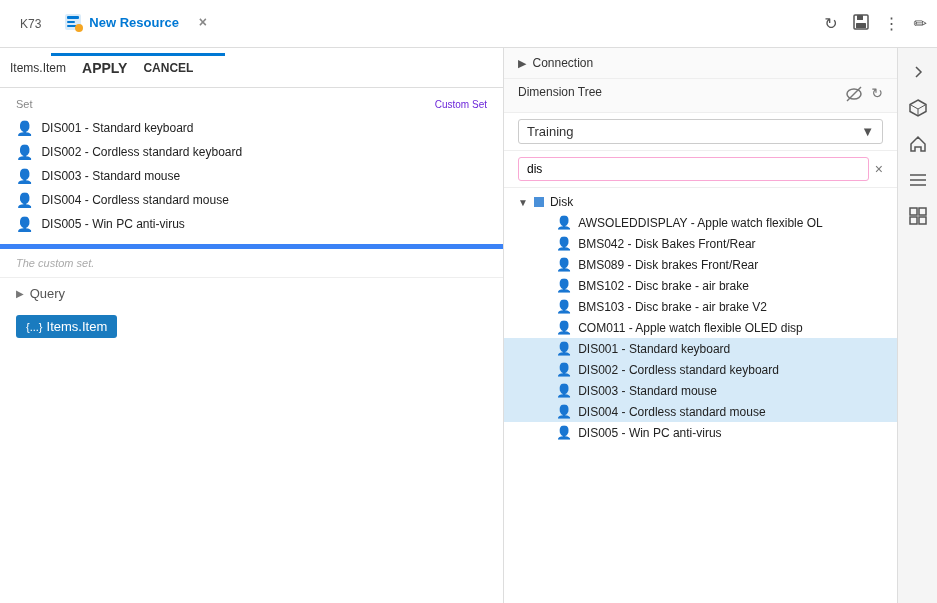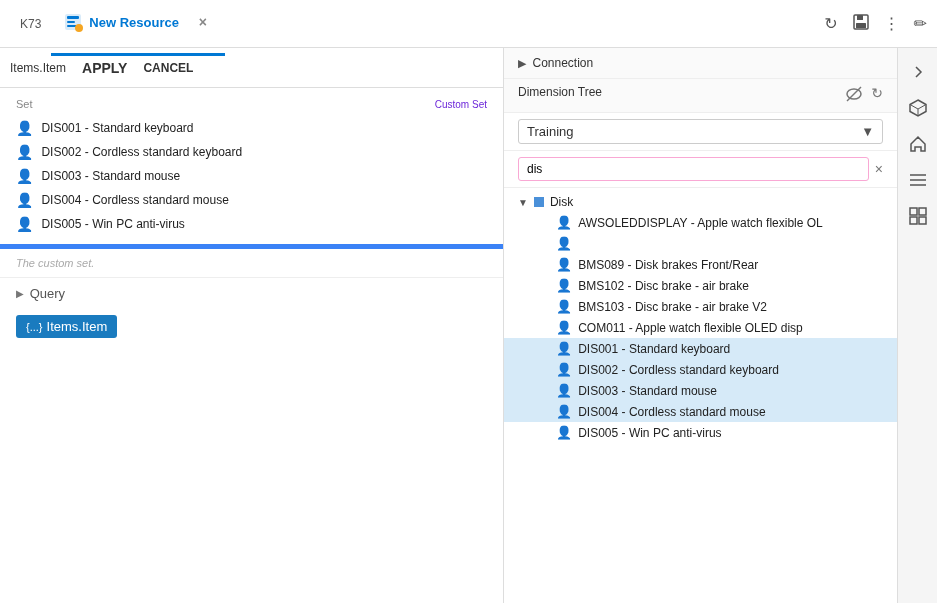--- a/index.html
+++ b/index.html
@@ -255,20 +255,21 @@
         <span class="tree-square"></span>
         <span class="tree-text">Disk</span>
       </div>
 
       <div class="tree-item tree-child2">
         <span class="tree-icon">👤</span>
         <span class="tree-text">AWSOLEDDISPLAY - Apple watch flexible OL</span>
       </div>
       <div class="tree-item tree-child2">
         <span class="tree-icon">👤</span>
+        <span class="tree-text">BMS042 - Disk Bakes Front/Rear</span>
       </div>
       <div class="tree-item tree-child2">
         <span class="tree-icon">👤</span>
         <span class="tree-text">BMS089 - Disk brakes Front/Rear</span>
       </div>
       <div class="tree-item tree-child2">
         <span class="tree-icon">👤</span>
         <span class="tree-text">BMS102 - Disc brake - air brake</span>
       </div>
       <div class="tree-item tree-child2">

